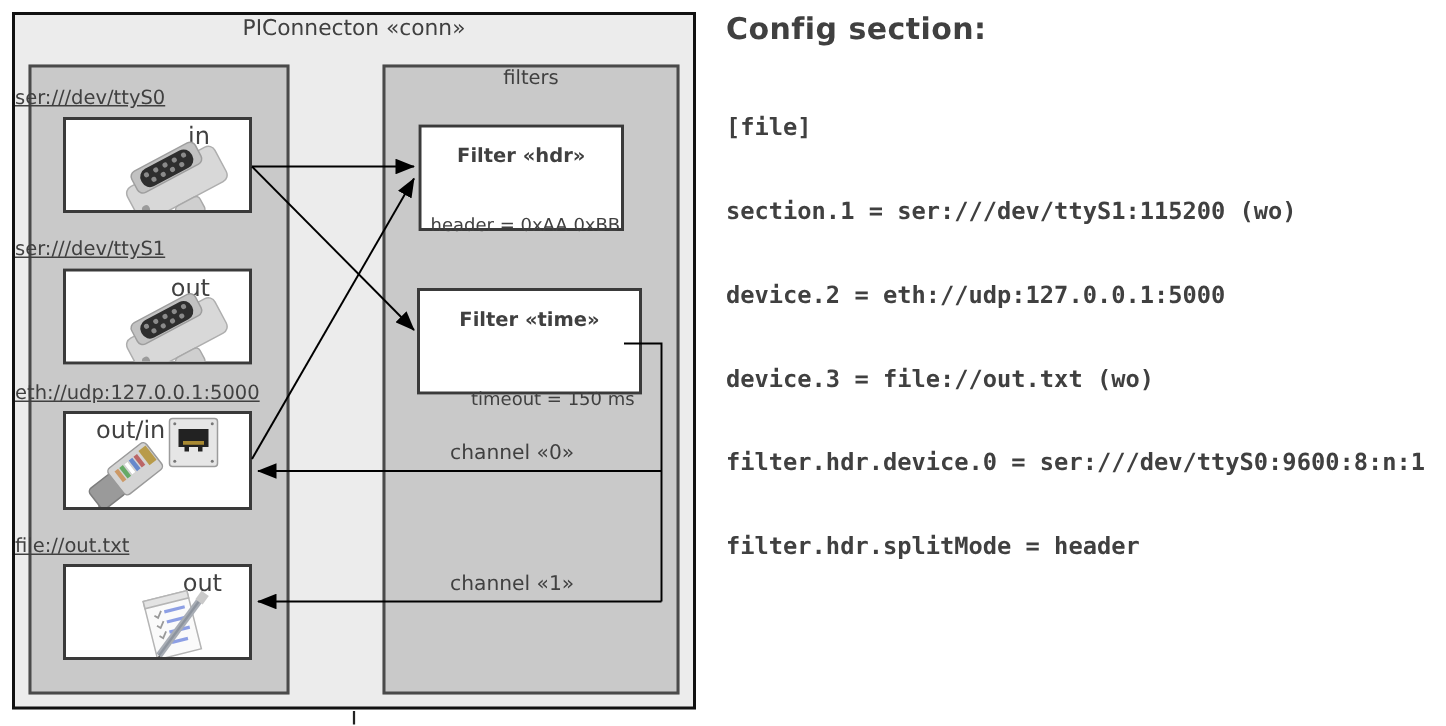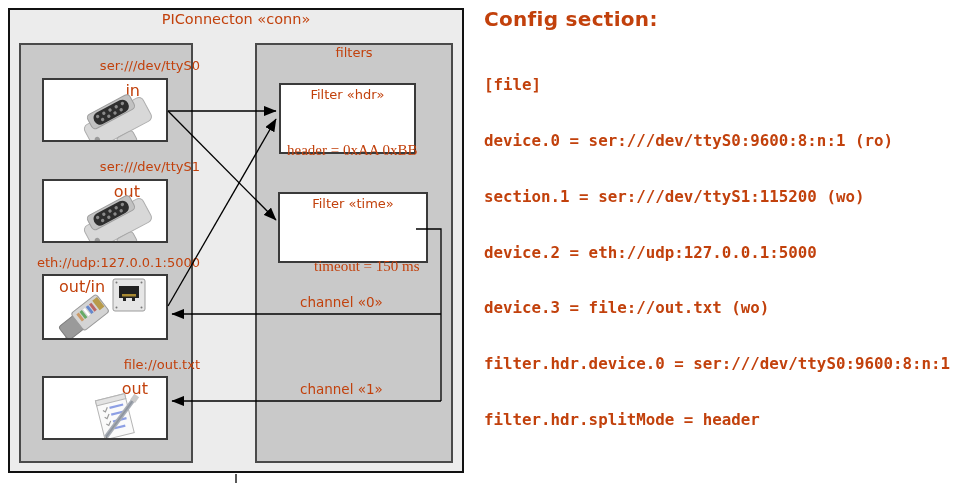--- a/index.html
+++ b/index.html
@@ -1,36 +1,36 @@
 <!DOCTYPE html>
 <html><head>
 <meta charset="utf-8">
 <style>
   html,body{margin:0;padding:0;background:#fff;}
   #screen{position:relative;width:964px;height:484px;background:#ffffff;overflow:hidden;
-          font-family:"DejaVu Sans",sans-serif;color:#c2410c;}
+          font-family:"DejaVu Sans",sans-serif;color:#404040;}
   
   #outer-box{position:absolute;left:8px;top:8px;width:456px;height:465px;
              background:#ececec;border:2.5px solid #111;box-sizing:border-box;}
   #diagram-title{position:absolute;left:8px;top:11px;width:456px;text-align:center;
                  font-size:14.5px;}
   .panel{position:absolute;background:#c9c9c9;border:2px solid #4a4a4a;box-sizing:border-box;}
   #devices-panel{left:19px;top:43px;width:174px;height:420px;}
   #filters-panel{left:255px;top:43px;width:198px;height:420px;}
   #filters-title{position:absolute;left:255px;top:45px;width:198px;text-align:center;
                  font-size:13px;}
-  .dev-uri{position:absolute;left:10px;width:190px;text-align:right;font-size:13px;}
+  .dev-uri{position:absolute;left:10px;width:190px;text-align:left;font-size:13px;text-decoration:underline;}
   .dev-box{position:absolute;left:42px;width:126px;background:#fff;
            border:2px solid #3a3a3a;box-sizing:border-box;overflow:hidden;}
   .dev-label{position:absolute;top:1px;left:0;font-size:16px;}
   .dev-label.centered{width:96px;text-align:right;}
-  .dev-label.left{padding-left:3px;margin-left:12px;}
+  .dev-label.left{padding-left:20px;}
   .filter-box{position:absolute;background:#fff;border:2px solid #3a3a3a;box-sizing:border-box;}
-  .filter-title{position:absolute;top:2px;left:0;width:100%;text-align:center;font-size:13px;}
-  .filter-props{position:absolute;left:6px;font-size:15px;line-height:16px;white-space:pre;font-family:Liberation Serif, serif;}
+  .filter-title{position:absolute;top:12px;left:0;width:100%;text-align:center;font-size:13px;font-weight:bold;}
+  .filter-props{position:absolute;left:6px;font-size:12px;line-height:16px;white-space:pre;}
   .channel-label{position:absolute;left:300px;width:117px;text-align:left;font-size:13.5px;}
   .icon{position:absolute;}
   
   #config-heading{position:absolute;left:484px;top:7px;font-size:20px;font-weight:bold;
                   letter-spacing:0.3px;}
   #config-lines{position:absolute;left:484px;top:39px;width:480px;
                 font-family:"DejaVu Sans Mono",monospace;font-size:15.8px;font-weight:bold;
                 line-height:18.6px;white-space:pre;}
   .cfg-line{height:18.6px;}
 </style>
@@ -172,21 +172,20 @@
     <line x1="168" y1="306" x2="276" y2="119" stroke="#000" stroke-width="1.3" marker-end="url(#ah)"></line>
     <polyline points="416,229 441,229 441,401" fill="none" stroke="#000" stroke-width="1.3"></polyline>
     <line x1="441" y1="314" x2="172" y2="314" stroke="#000" stroke-width="1.3" marker-end="url(#ah)"></line>
     <line x1="441" y1="401" x2="172" y2="401" stroke="#000" stroke-width="1.3" marker-end="url(#ah)"></line>
     <line x1="236" y1="474" x2="236" y2="483" stroke="#222" stroke-width="1.5"></line>
   </svg>
 
   <div id="config-heading">Config section:</div>
   <div id="config-lines">
     <div class="cfg-line">[file]</div>
-    <div class="cfg-line">device.0 = ser:///dev/ttyS0:9600:8:n:1 (ro)</div>
     <div class="cfg-line">section.1 = ser:///dev/ttyS1:115200 (wo)</div>
     <div class="cfg-line">device.2 = eth://udp:127.0.0.1:5000</div>
     <div class="cfg-line">device.3 = file://out.txt (wo)</div>
     <div class="cfg-line">filter.hdr.device.0 = ser:///dev/ttyS0:9600:8:n:1</div>
     <div class="cfg-line">filter.hdr.splitMode = header</div>
     
     
     
     
     

